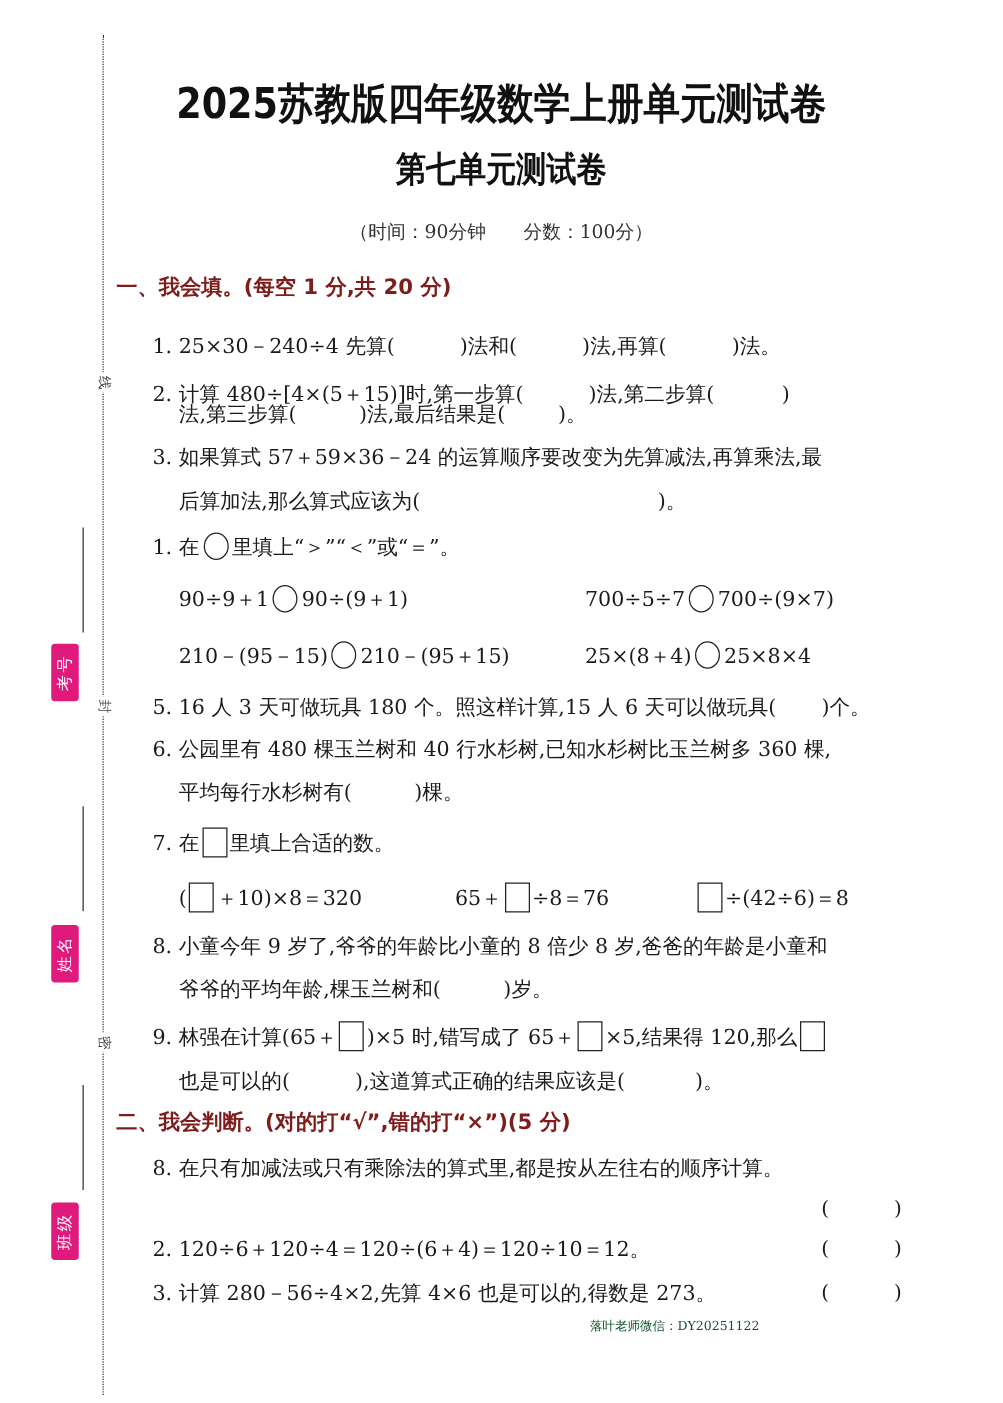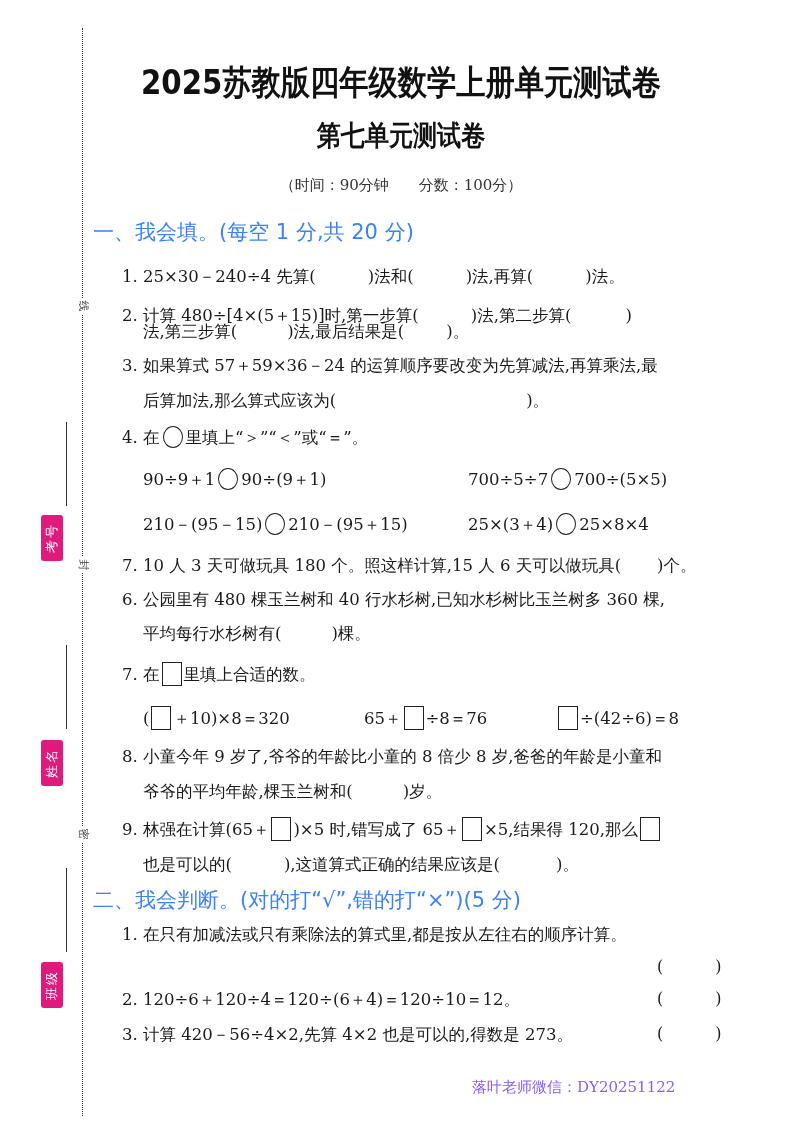--- a/index.html
+++ b/index.html
@@ -13,31 +13,31 @@
   .field-tag { position: absolute; left: 41px; width: 22px; border-radius: 3px; background: #e0197d; color: #fff; font-family: "DejaVu Sans", "Liberation Sans", sans-serif; font-size: 13px; display: flex; align-items: center; justify-content: center; }
   .field-tag span { display: inline-block; transform: rotate(-90deg); white-space: nowrap; letter-spacing: 2px; }
 
   
   .title { position: absolute; left: 0; right: 0; top: 60px; text-align: center; font-family: "DejaVu Sans", "Liberation Sans", sans-serif; font-weight: bold; font-size: 34px; letter-spacing: 0px; color: #111; transform: scaleX(0.86); }
   .subtitle { position: absolute; left: 0; right: 0; top: 117px; text-align: center; font-family: "DejaVu Sans", "Liberation Sans", sans-serif; font-weight: bold; font-size: 28px; color: #111; transform: scaleX(0.86); }
   .meta { position: absolute; left: 0; right: 0; top: 176px; text-align: center; font-size: 15px; color: #333; }
   .meta .gap { display: inline-block; width: 30px; }
 
   
-  .section-head { position: absolute; left: 93px; font-family: "DejaVu Sans", "Liberation Sans", sans-serif; font-weight: normal; font-size: 21px; color: #3b82f6; white-space: nowrap; }
+  .section-head { position: absolute; left: 93px; font-family: "DejaVu Sans", "Liberation Sans", sans-serif; font-weight: bold; font-size: 17px; color: #7f1d1d; white-space: nowrap; }
   .q { position: absolute; left: 122px; font-size: 16.5px; white-space: nowrap; color: #1a1a1a; }
   .q.cont { left: 143px; text-align: right; }
   .blank { display: inline-block; }
   .circle { display: inline-block; width: 20px; height: 22px; border: 1.4px solid #222; border-radius: 50%; vertical-align: -5px; margin: 0 3px; }
   .box { display: inline-block; width: 20px; height: 24px; border: 1.3px solid #222; vertical-align: -6px; margin: 0 2px; }
   .expr { position: absolute; font-size: 16.5px; white-space: nowrap; }
   .judge { position: absolute; left: 657px; font-size: 16px; white-space: nowrap; }
   .judge .gap { display: inline-block; width: 52px; }
 
-  .footer { position: absolute; left: 472px; top: 1054px; font-size: 15px; color: #8b5cf6; white-space: nowrap; margin-top: 24px; }
+  .footer { position: absolute; left: 472px; top: 1054px; font-size: 10px; color: #14532d; white-space: nowrap; }
 </style>
 </head>
 <body>
 
 <div class="binding-line"></div>
 <div class="binding-char" style="top:299px">线</div>
 <div class="binding-char" style="top:558px">封</div>
 <div class="binding-char" style="top:827px">密</div>
 
 <div class="field-line" style="top:422px;height:84px"></div>
@@ -73,37 +73,37 @@
 <div class="q cont" style="top:321px">
   <span>法,第三步算(</span><span class="blank" style="width:50px"></span><span>)法,最后结果是(</span><span class="blank" style="width:42px"></span><span>)。</span>
 </div>
 
 <div class="q" style="top:355px">3. 如果算式 57＋59×36－24 的运算顺序要改变为先算减法,再算乘法,最</div>
 <div class="q cont" style="top:390px">
   <span>后算加法,那么算式应该为(</span><span class="blank" style="width:190px"></span><span>)。</span>
 </div>
 
 <div class="q" style="top:426px">
-  <span>4. 在</span><span class="circle"></span><span>里填上“＞”“＜”或“＝”。</span>
+  <span>1. 在</span><span class="circle"></span><span>里填上“＞”“＜”或“＝”。</span>
 </div>
 <div class="expr" style="left:143px;top:468px">
   <span>90÷9＋1</span><span class="circle"></span><span>90÷(9＋1)</span>
 </div>
 <div class="expr" style="left:468px;top:468px">
-  <span>700÷5÷7</span><span class="circle"></span><span>700÷(5×5)</span>
+  <span>700÷5÷7</span><span class="circle"></span><span>700÷(9×7)</span>
 </div>
 <div class="expr" style="left:143px;top:513px">
   <span>210－(95－15)</span><span class="circle"></span><span>210－(95＋15)</span>
 </div>
 <div class="expr" style="left:468px;top:513px">
-  <span>25×(3＋4)</span><span class="circle"></span><span>25×8×4</span>
+  <span>25×(8＋4)</span><span class="circle"></span><span>25×8×4</span>
 </div>
 
 <div class="q" style="top:555px">
-  <span>7. 10 人 3 天可做玩具 180 个。照这样计算,15 人 6 天可以做玩具(</span><span class="blank" style="width:36px"></span><span>)个。</span>
+  <span>5. 16 人 3 天可做玩具 180 个。照这样计算,15 人 6 天可以做玩具(</span><span class="blank" style="width:36px"></span><span>)个。</span>
 </div>
 
 <div class="q" style="top:589px">6. 公园里有 480 棵玉兰树和 40 行水杉树,已知水杉树比玉兰树多 360 棵,</div>
 <div class="q cont" style="top:623px">
   <span>平均每行水杉树有(</span><span class="blank" style="width:50px"></span><span>)棵。</span>
 </div>
 
 <div class="q" style="top:662px">
   <span>7. 在</span><span class="box"></span><span>里填上合适的数。</span>
 </div>
@@ -124,28 +124,28 @@
 
 <div class="q" style="top:817px">
   <span>9. 林强在计算(65＋</span><span class="box"></span><span>)×5 时,错写成了 65＋</span><span class="box"></span><span>×5,结果得 120,那么</span><span class="box"></span>
 </div>
 <div class="q cont" style="top:854px">
   <span>也是可以的(</span><span class="blank" style="width:52px"></span><span>),这道算式正确的结果应该是(</span><span class="blank" style="width:56px"></span><span>)。</span>
 </div>
 
 <div class="section-head" style="top:886px">二、我会判断。(对的打“√”,错的打“×”)(5 分)</div>
 
-<div class="q" style="top:924px">1. 在只有加减法或只有乘除法的算式里,都是按从左往右的顺序计算。</div>
+<div class="q" style="top:924px">8. 在只有加减法或只有乘除法的算式里,都是按从左往右的顺序计算。</div>
 <div class="judge" style="top:957px">
   <span>(</span><span class="gap"></span><span>)</span>
 </div>
 
 <div class="q" style="top:989px">2.  120÷6＋120÷4＝120÷(6＋4)＝120÷10＝12。</div>
 <div class="judge" style="top:989px">
   <span>(</span><span class="gap"></span><span>)</span>
 </div>
 
-<div class="q" style="top:1024px">3. 计算 420－56÷4×2,先算 4×2 也是可以的,得数是 273。</div>
+<div class="q" style="top:1024px">3. 计算 280－56÷4×2,先算 4×6 也是可以的,得数是 273。</div>
 <div class="judge" style="top:1024px">
   <span>(</span><span class="gap"></span><span>)</span>
 </div>
 
 <div class="footer">落叶老师微信：DY20251122</div>
 
 </body></html>

